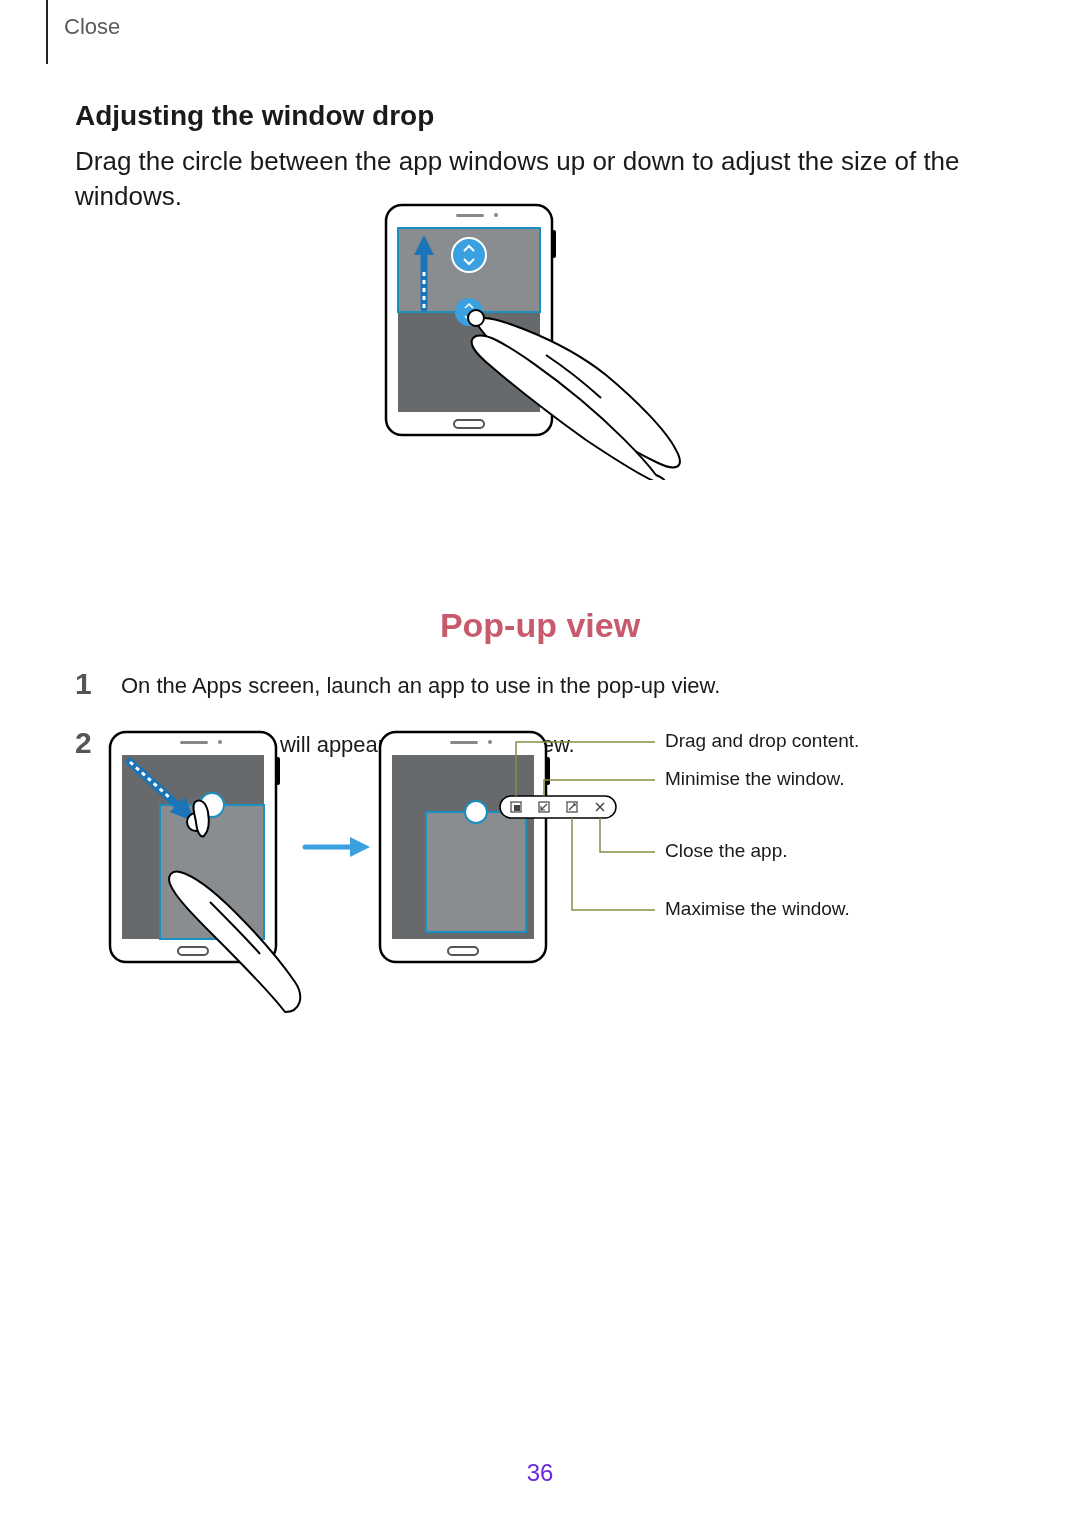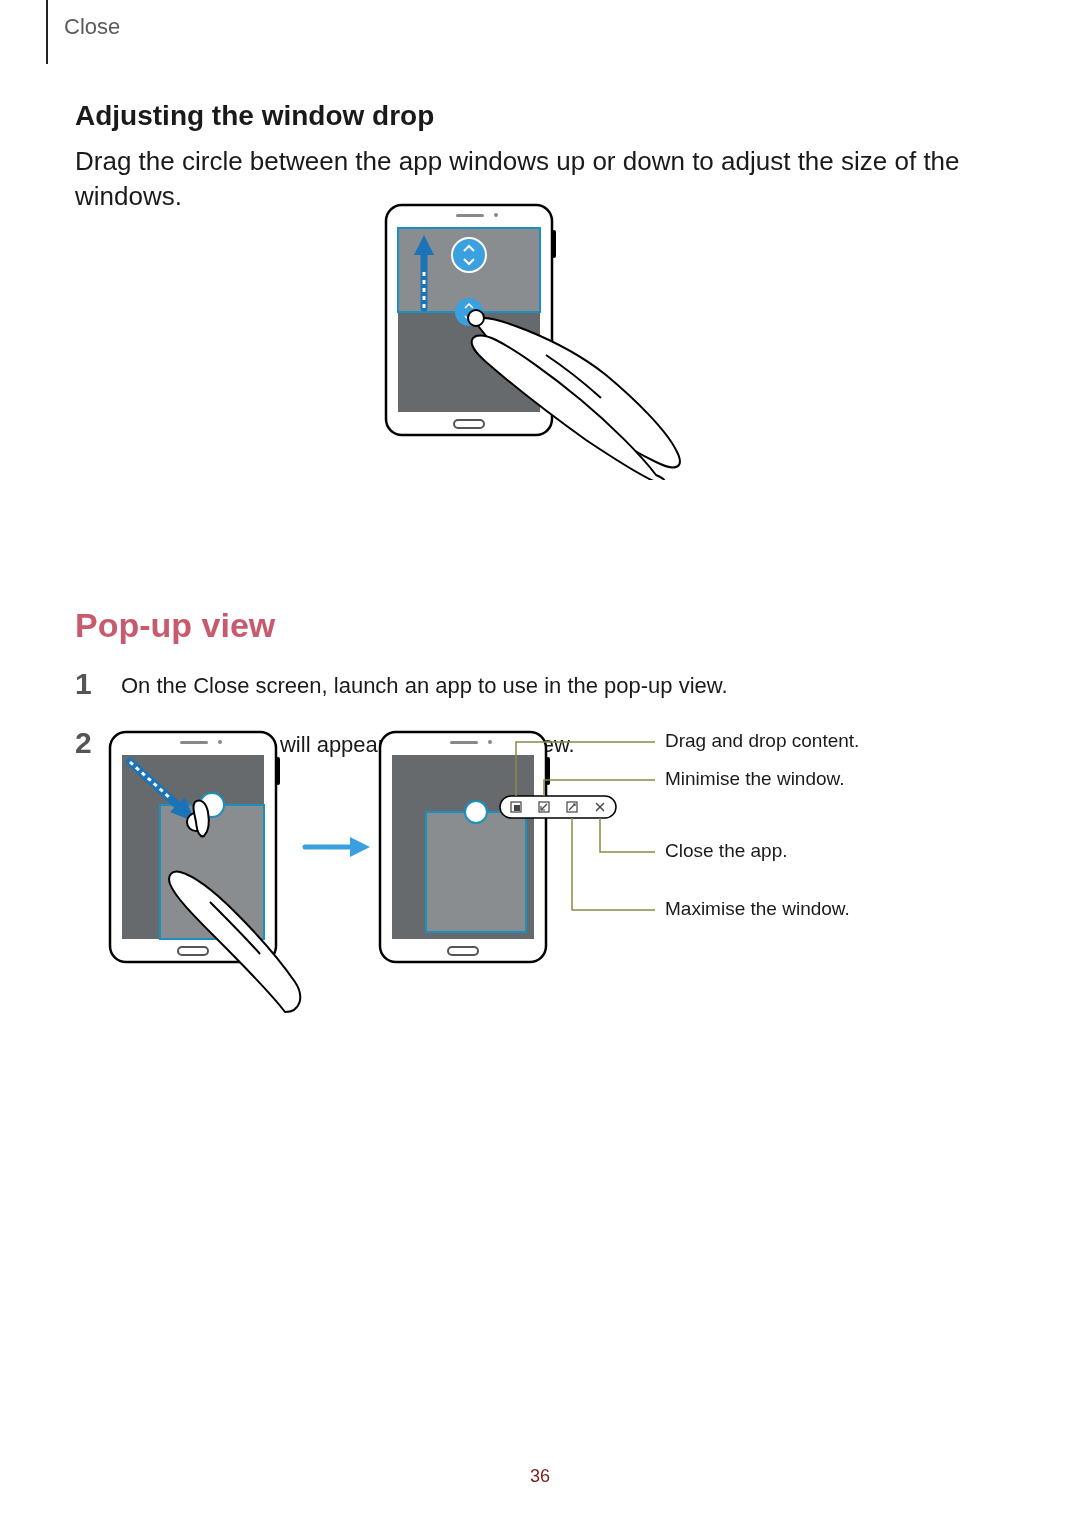--- a/index.html
+++ b/index.html
@@ -54,20 +54,21 @@
   p.lead{
     font-size:26px;
     margin:0 0 22px 0;
     line-height:1.35;
   }
   h2.feature{
     font-size:34px;
     font-weight:700;
     color:var(--accent);
     margin:70px 0 24px 0;
+    text-align:center;
   }
 
   
   .step{
     display:flex;
     gap:18px;
     margin:6px 0 18px 0;
   }
   .step .num{
     font-size:30px;
@@ -98,22 +99,22 @@
     width:910px;
     height:320px;
   }
 
   
   .pagenum{
     position:absolute;
     left:0; right:0;
     bottom:40px;
     text-align:center;
-    font-size:18px;
-    color:#7f1d1d;
+    font-size:24px;
+    color:#6d28d9;
   }
 
   
   svg{display:block;}
 </style>
 </head>
 <body>
 
 <div class="header-tab">Close</div>
 
@@ -123,21 +124,21 @@
 
   <p class="lead">Drag the circle between the app windows up or down to adjust the size of the windows.</p>
 
   <div style="height:300px;"></div>
 
   <h2 class="feature">Pop-up view</h2>
 
   <div class="step">
     <div class="num">1</div>
     <div class="body">
-      <p>On the Close screen, launch an app to use in the pop-up view.</p>
+      <p>On the Apps screen, launch an app to use in the pop-up view.</p>
     </div>
   </div>
 
   <div class="step">
     <div class="num">2</div>
     <div class="body">
       <p>The app screen will appear in the pop-up view.</p>
     </div>
   </div>
 

